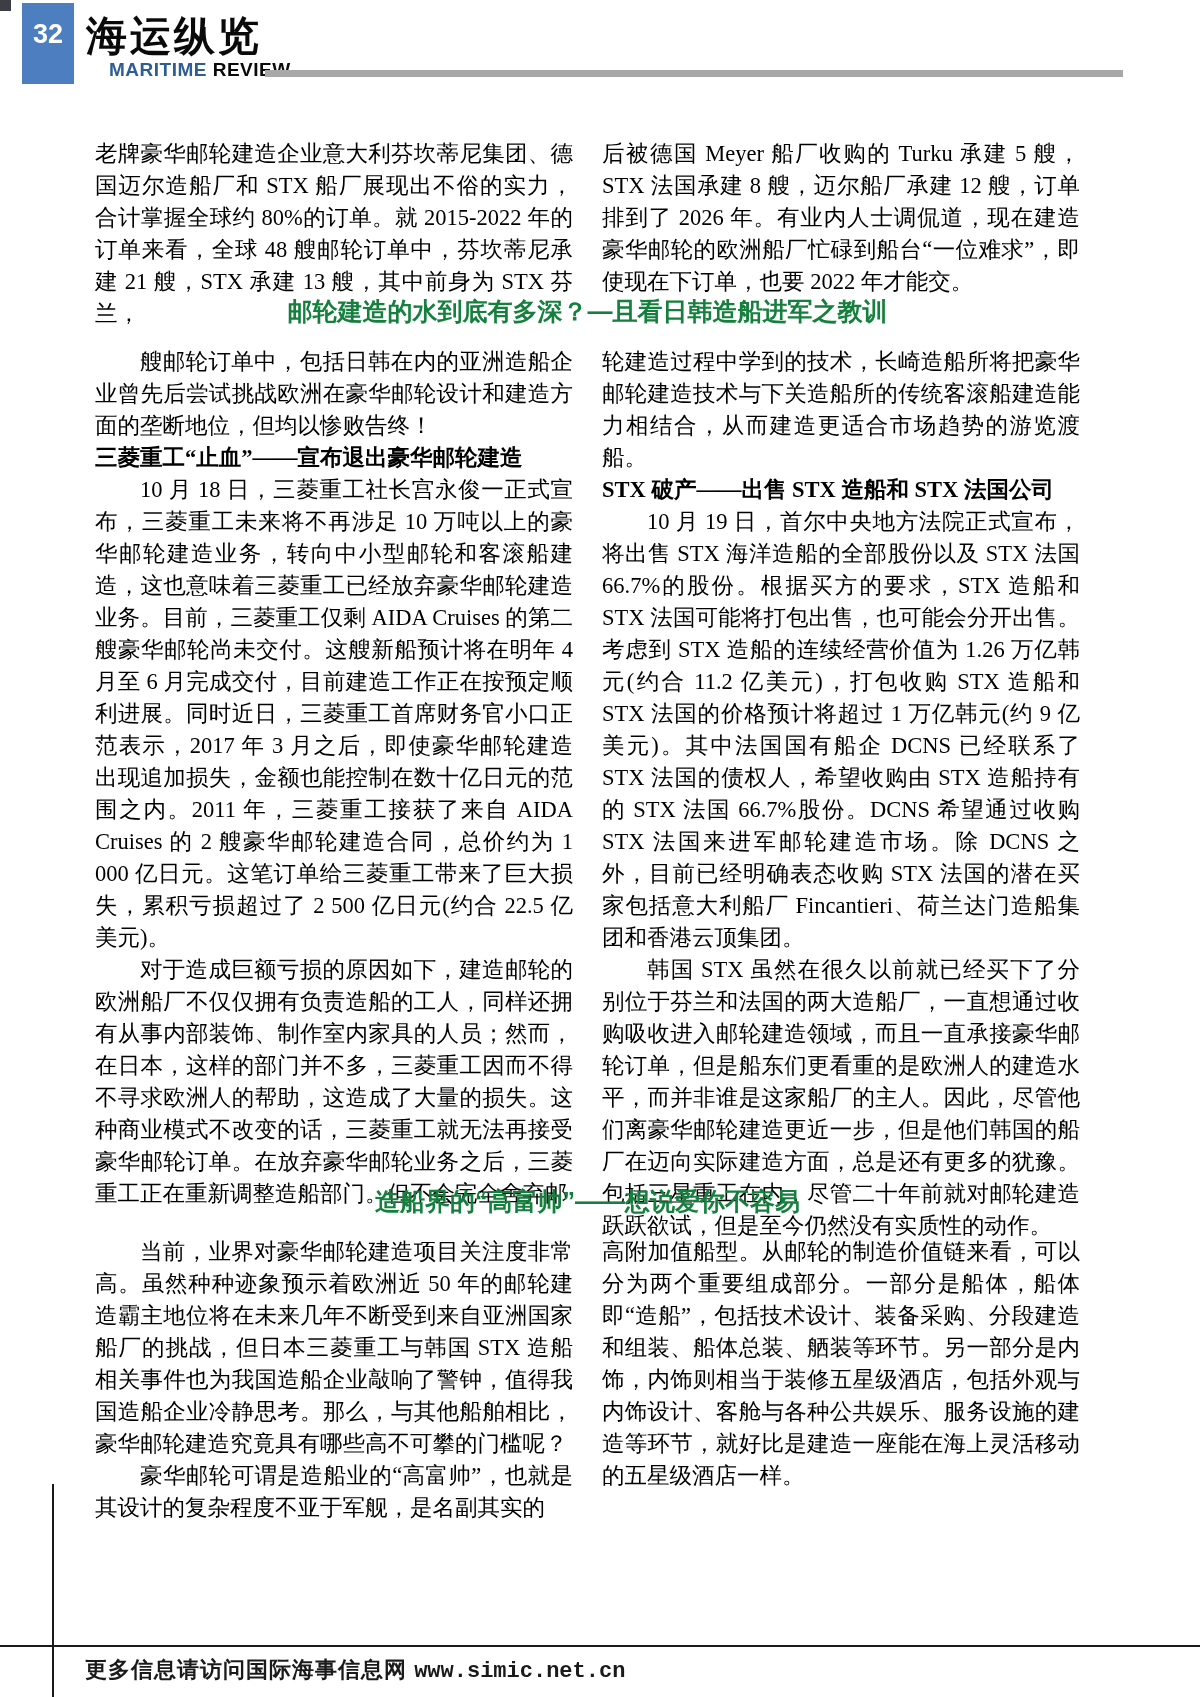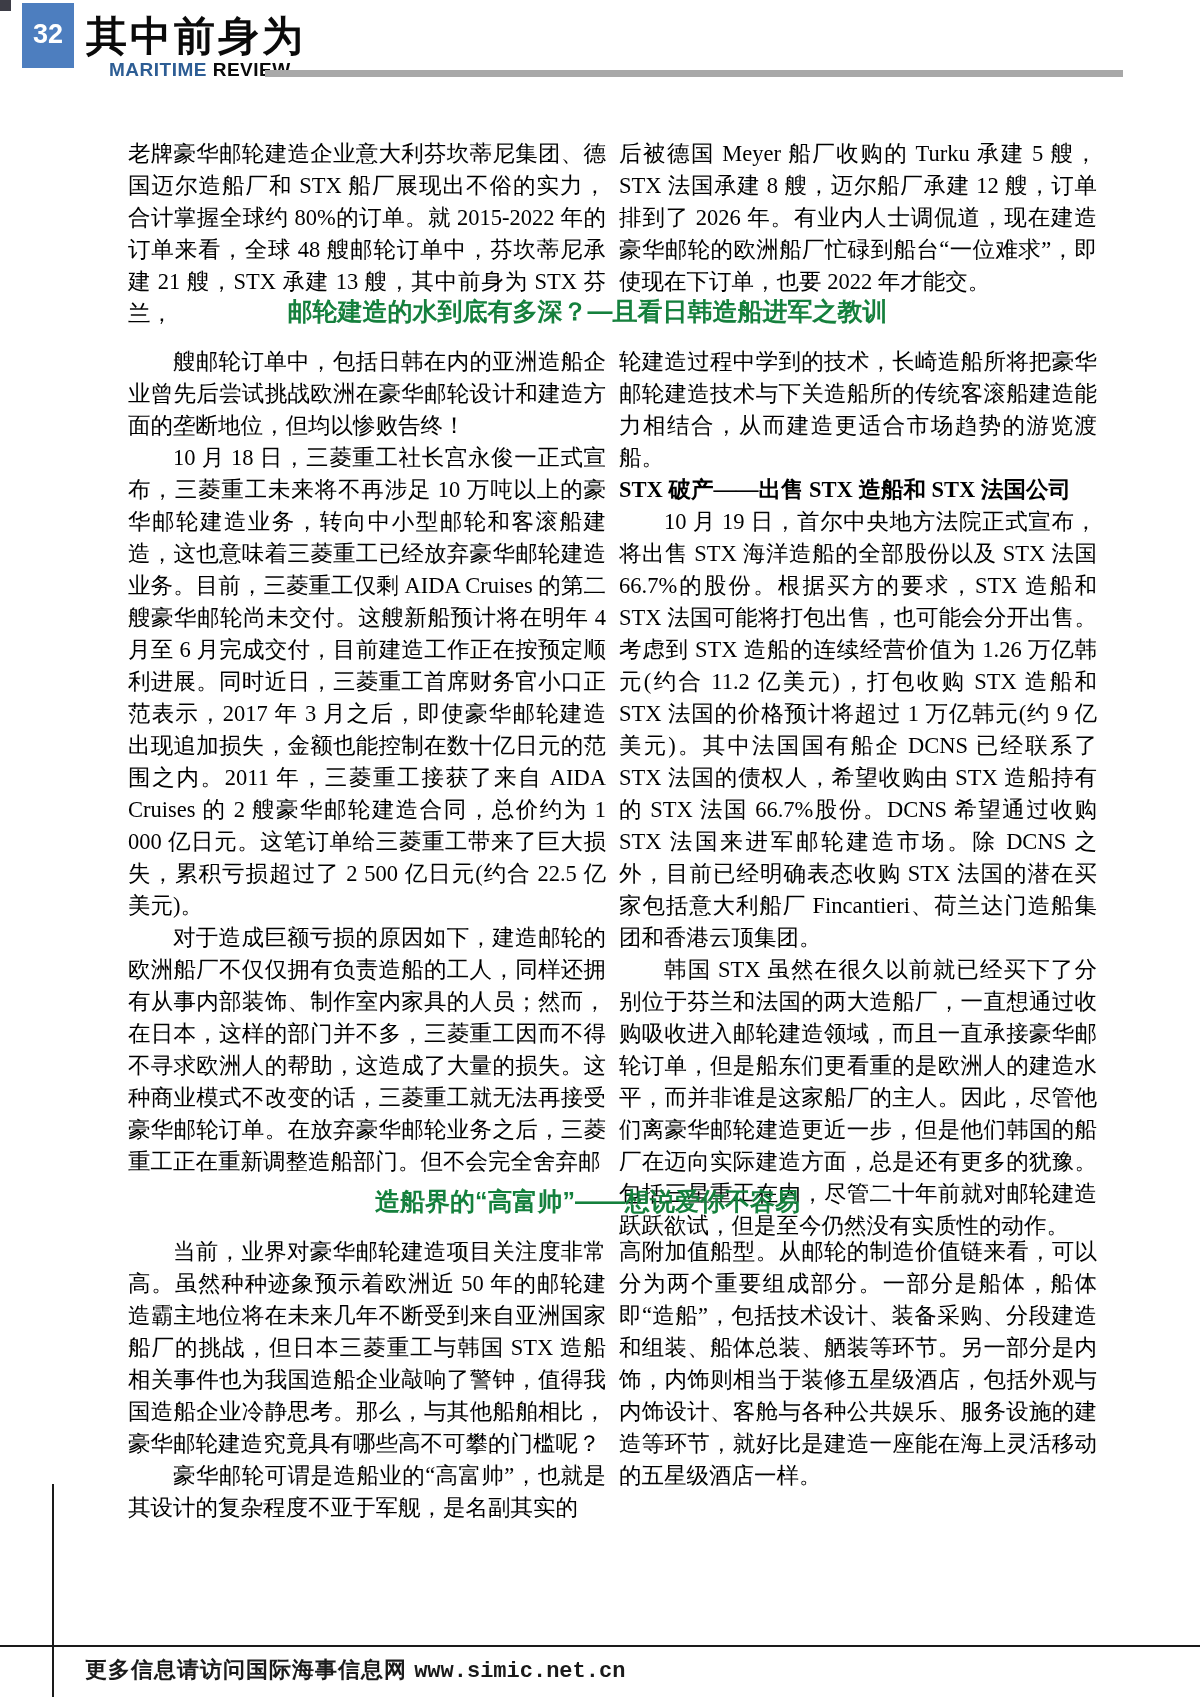--- a/index.html
+++ b/index.html
@@ -12,21 +12,21 @@
     overflow: hidden;
     font-family: "Liberation Serif", "DejaVu Serif", serif;
     color: #000;
   }
   .corner-artifact {
     position: absolute; left: 0; top: 0; width: 11px; height: 11px;
     background: #3d3d46;
   }
   
   .pagenum-box {
-    position: absolute; left: 22px; top: 3px; width: 52px; height: 65px;
+    position: absolute; left: 22px; top: 3px; width: 52px; height: 81px;
     background: #4d7ebf;
     color: #ffffff;
     font-family: "Liberation Sans", sans-serif;
     font-weight: bold; font-size: 27px;
     text-align: center;
     padding-top: 16px; box-sizing: border-box;
   }
   .title-cn {
     position: absolute; left: 86px; top: 16px;
     font-family: "Liberation Sans", "DejaVu Sans", sans-serif;
@@ -41,21 +41,21 @@
     margin-left: 21px;
   }
   .title-en .blue { color: #2d5d94; }
   .title-en .black { color: #0a0a0a; }
   .header-rule {
     position: absolute; left: 265px; top: 70px; width: 858px; height: 7px;
     background: #a8a8a8;
   }
   
   .content-block { position: absolute; left: 95px; width: 985px; }
-  .two-col { display: flex; gap: 13px; margin-left: 33px; }
+  .two-col { display: flex; gap: 29px; }
   .col {
     width: 478px;
     font-size: 22.5px;
     line-height: 32px;
     text-align: justify;
   }
   .col p { margin: 0; }
   .col p.indent { text-indent: 2em; }
   .subhead { font-weight: bold; }
   .section-heading {
@@ -89,41 +89,42 @@
 </head>
 <body>
 
 <div class="page">
 
   <div class="corner-artifact"></div>
 
   <div class="pagenum-box">
     <span>32</span>
   </div>
-  <div class="title-cn">其中前身为</div>
+  <div class="title-cn">海运纵览</div>
   <div class="title-en">
     <span class="blue">MARITIME</span>
     <span class="black">REVIEW</span>
   </div>
   <div class="header-rule"></div>
 
   <div class="content-block two-col" style="top:138px;">
     <div class="col">
       <p>老牌豪华邮轮建造企业意大利芬坎蒂尼集团、德国迈尔造船厂和 STX 船厂展现出不俗的实力，合计掌握全球约 80%的订单。就 2015-2022 年的订单来看，全球 48 艘邮轮订单中，芬坎蒂尼承建 21 艘，STX 承建 13 艘，其中前身为 STX 芬兰，</p>
     </div>
     <div class="col">
       <p>后被德国 Meyer 船厂收购的 Turku 承建 5 艘，STX 法国承建 8 艘，迈尔船厂承建 12 艘，订单排到了 2026 年。有业内人士调侃道，现在建造豪华邮轮的欧洲船厂忙碌到船台“一位难求”，即使现在下订单，也要 2022 年才能交。</p>
     </div>
   </div>
 
   <div class="section-heading" style="top:298px;">邮轮建造的水到底有多深？—且看日韩造船进军之教训</div>
 
   <div class="content-block two-col" style="top:346px;">
     <div class="col">
       <p class="indent">艘邮轮订单中，包括日韩在内的亚洲造船企业曾先后尝试挑战欧洲在豪华邮轮设计和建造方面的垄断地位，但均以惨败告终！</p>
+      <p class="subhead">三菱重工“止血”——宣布退出豪华邮轮建造</p>
       <p class="indent">10 月 18 日，三菱重工社长宫永俊一正式宣布，三菱重工未来将不再涉足 10 万吨以上的豪华邮轮建造业务，转向中小型邮轮和客滚船建造，这也意味着三菱重工已经放弃豪华邮轮建造业务。目前，三菱重工仅剩 AIDA Cruises 的第二艘豪华邮轮尚未交付。这艘新船预计将在明年 4 月至 6 月完成交付，目前建造工作正在按预定顺利进展。同时近日，三菱重工首席财务官小口正范表示，2017 年 3 月之后，即使豪华邮轮建造出现追加损失，金额也能控制在数十亿日元的范围之内。2011 年，三菱重工接获了来自 AIDA Cruises 的 2 艘豪华邮轮建造合同，总价约为 1 000 亿日元。这笔订单给三菱重工带来了巨大损失，累积亏损超过了 2 500 亿日元(约合 22.5 亿美元)。</p>
       <p class="indent">对于造成巨额亏损的原因如下，建造邮轮的欧洲船厂不仅仅拥有负责造船的工人，同样还拥有从事内部装饰、制作室内家具的人员；然而，在日本，这样的部门并不多，三菱重工因而不得不寻求欧洲人的帮助，这造成了大量的损失。这种商业模式不改变的话，三菱重工就无法再接受豪华邮轮订单。在放弃豪华邮轮业务之后，三菱重工正在重新调整造船部门。但不会完全舍弃邮</p>
     </div>
     <div class="col">
       <p>轮建造过程中学到的技术，长崎造船所将把豪华邮轮建造技术与下关造船所的传统客滚船建造能力相结合，从而建造更适合市场趋势的游览渡船。</p>
       <p class="subhead">STX 破产——出售 STX 造船和 STX 法国公司</p>
       <p class="indent">10 月 19 日，首尔中央地方法院正式宣布，将出售 STX 海洋造船的全部股份以及 STX 法国 66.7%的股份。根据买方的要求，STX 造船和 STX 法国可能将打包出售，也可能会分开出售。考虑到 STX 造船的连续经营价值为 1.26 万亿韩元(约合 11.2 亿美元)，打包收购 STX 造船和 STX 法国的价格预计将超过 1 万亿韩元(约 9 亿美元)。其中法国国有船企 DCNS 已经联系了 STX 法国的债权人，希望收购由 STX 造船持有的 STX 法国 66.7%股份。DCNS 希望通过收购 STX 法国来进军邮轮建造市场。除 DCNS 之外，目前已经明确表态收购 STX 法国的潜在买家包括意大利船厂 Fincantieri、荷兰达门造船集团和香港云顶集团。</p>
       <p class="indent">韩国 STX 虽然在很久以前就已经买下了分别位于芬兰和法国的两大造船厂，一直想通过收购吸收进入邮轮建造领域，而且一直承接豪华邮轮订单，但是船东们更看重的是欧洲人的建造水平，而并非谁是这家船厂的主人。因此，尽管他们离豪华邮轮建造更近一步，但是他们韩国的船厂在迈向实际建造方面，总是还有更多的犹豫。包括三星重工在内，尽管二十年前就对邮轮建造跃跃欲试，但是至今仍然没有实质性的动作。</p>
     </div>
   </div>

